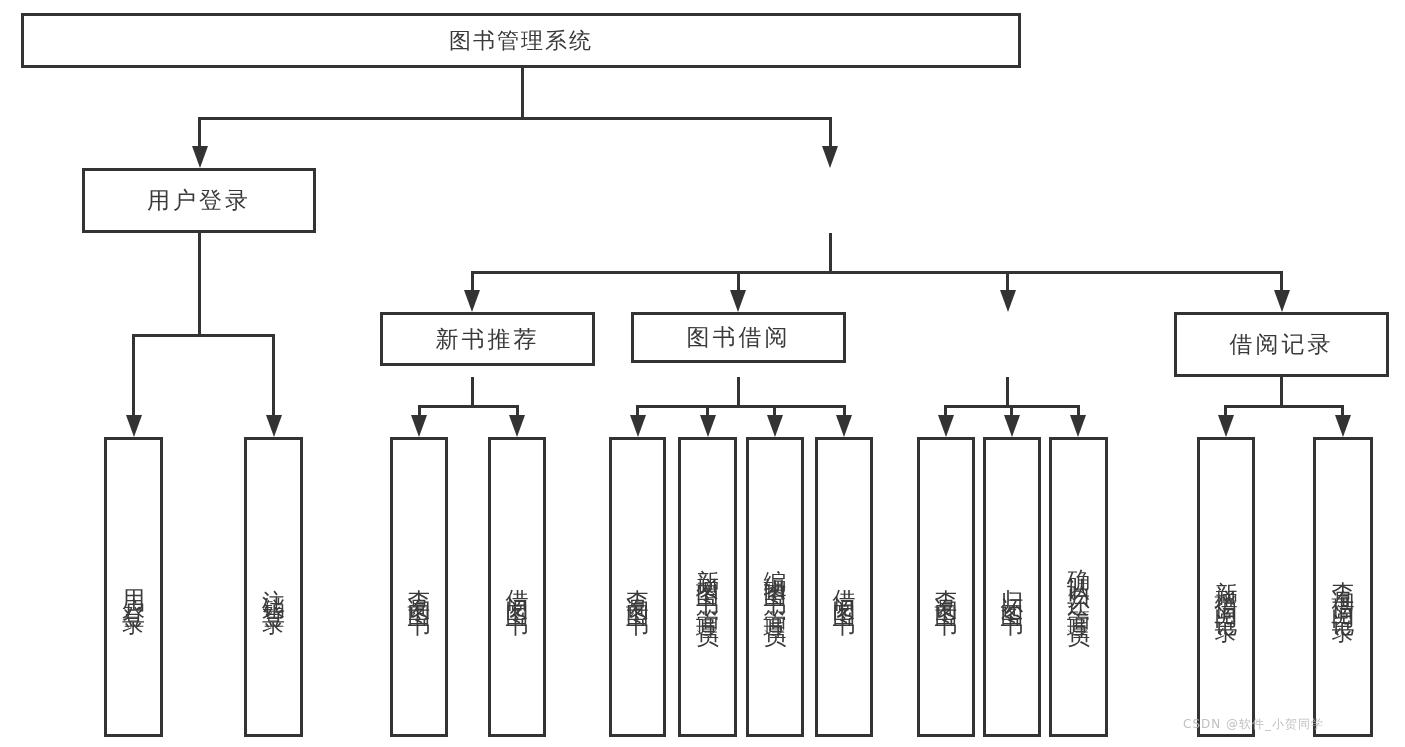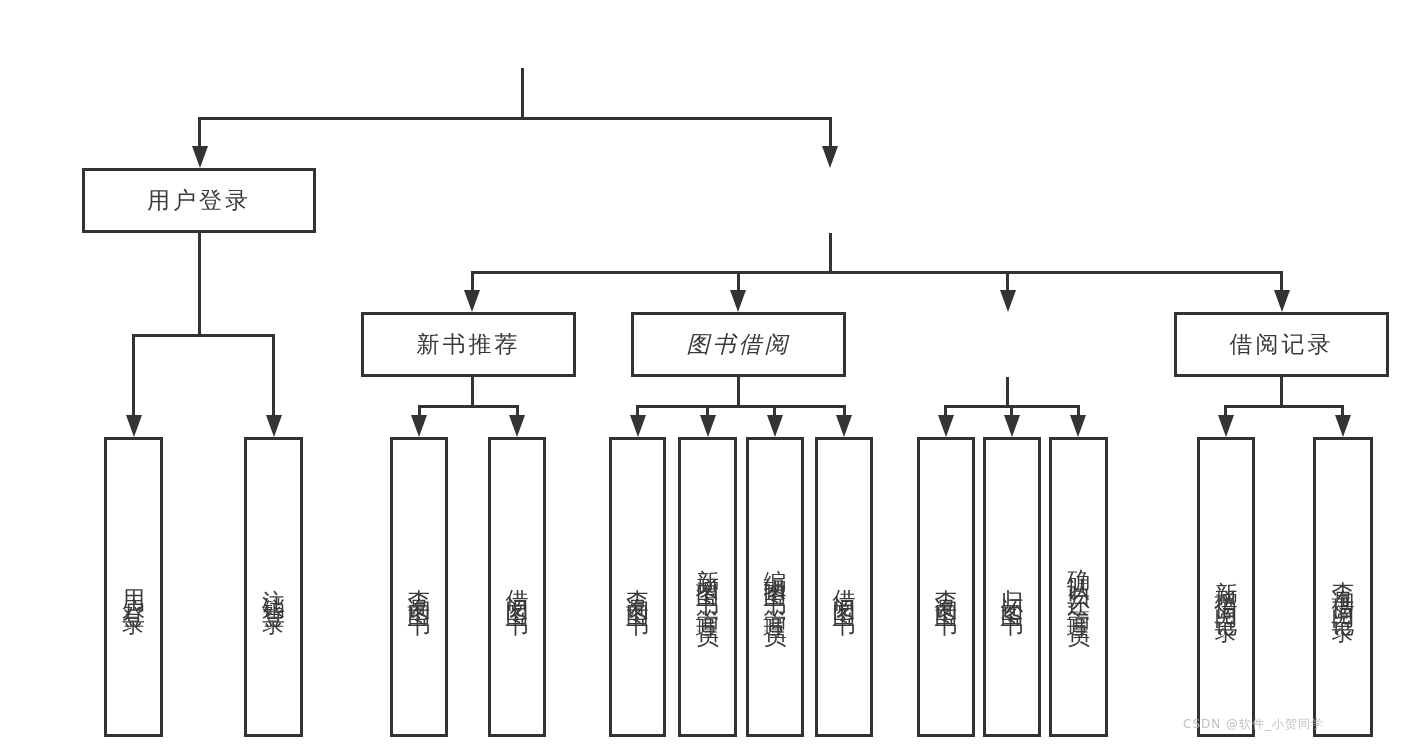--- a/index.html
+++ b/index.html
@@ -34,27 +34,28 @@
   .watermark{
     position:absolute;left:1183px;top:716px;font-size:12px;letter-spacing:1px;
     color:var(--wm);z-index:10;white-space:nowrap;opacity:.9;
   }
 </style>
 </head>
 <body>
 
 <div class="stage">
 
+  <div class="box hbox root-box" style="left:21px;top:13px;width:1000px;height:55px;">图书管理系统</div>
 
   <div class="box hbox" style="left:82px;top:168px;width:234px;height:65px;">用户登录</div>
 
 
-  <div class="box hbox" style="left:361px;top:312px;width:215px;height:65px;">新书推荐</div>
+  <div class="box hbox" style="left:380px;top:312px;width:215px;height:54px;">新书推荐</div>
 
-  <div class="box hbox" style="left:631px;top:312px;width:215px;height:65px;font-style:italic;">图书借阅</div>
+  <div class="box hbox" style="left:631px;top:312px;width:215px;height:51px;">图书借阅</div>
 
 
   <div class="box hbox" style="left:1174px;top:312px;width:215px;height:65px;">借阅记录</div>
 
   <div class="box vbox" style="left:104px;top:437px;width:59px;height:300px;">用户登录</div>
 
   <div class="box vbox" style="left:244px;top:437px;width:59px;height:300px;">注销登录</div>
 
   <div class="box vbox" style="left:390px;top:437px;width:58px;height:300px;">查询图书</div>
 

